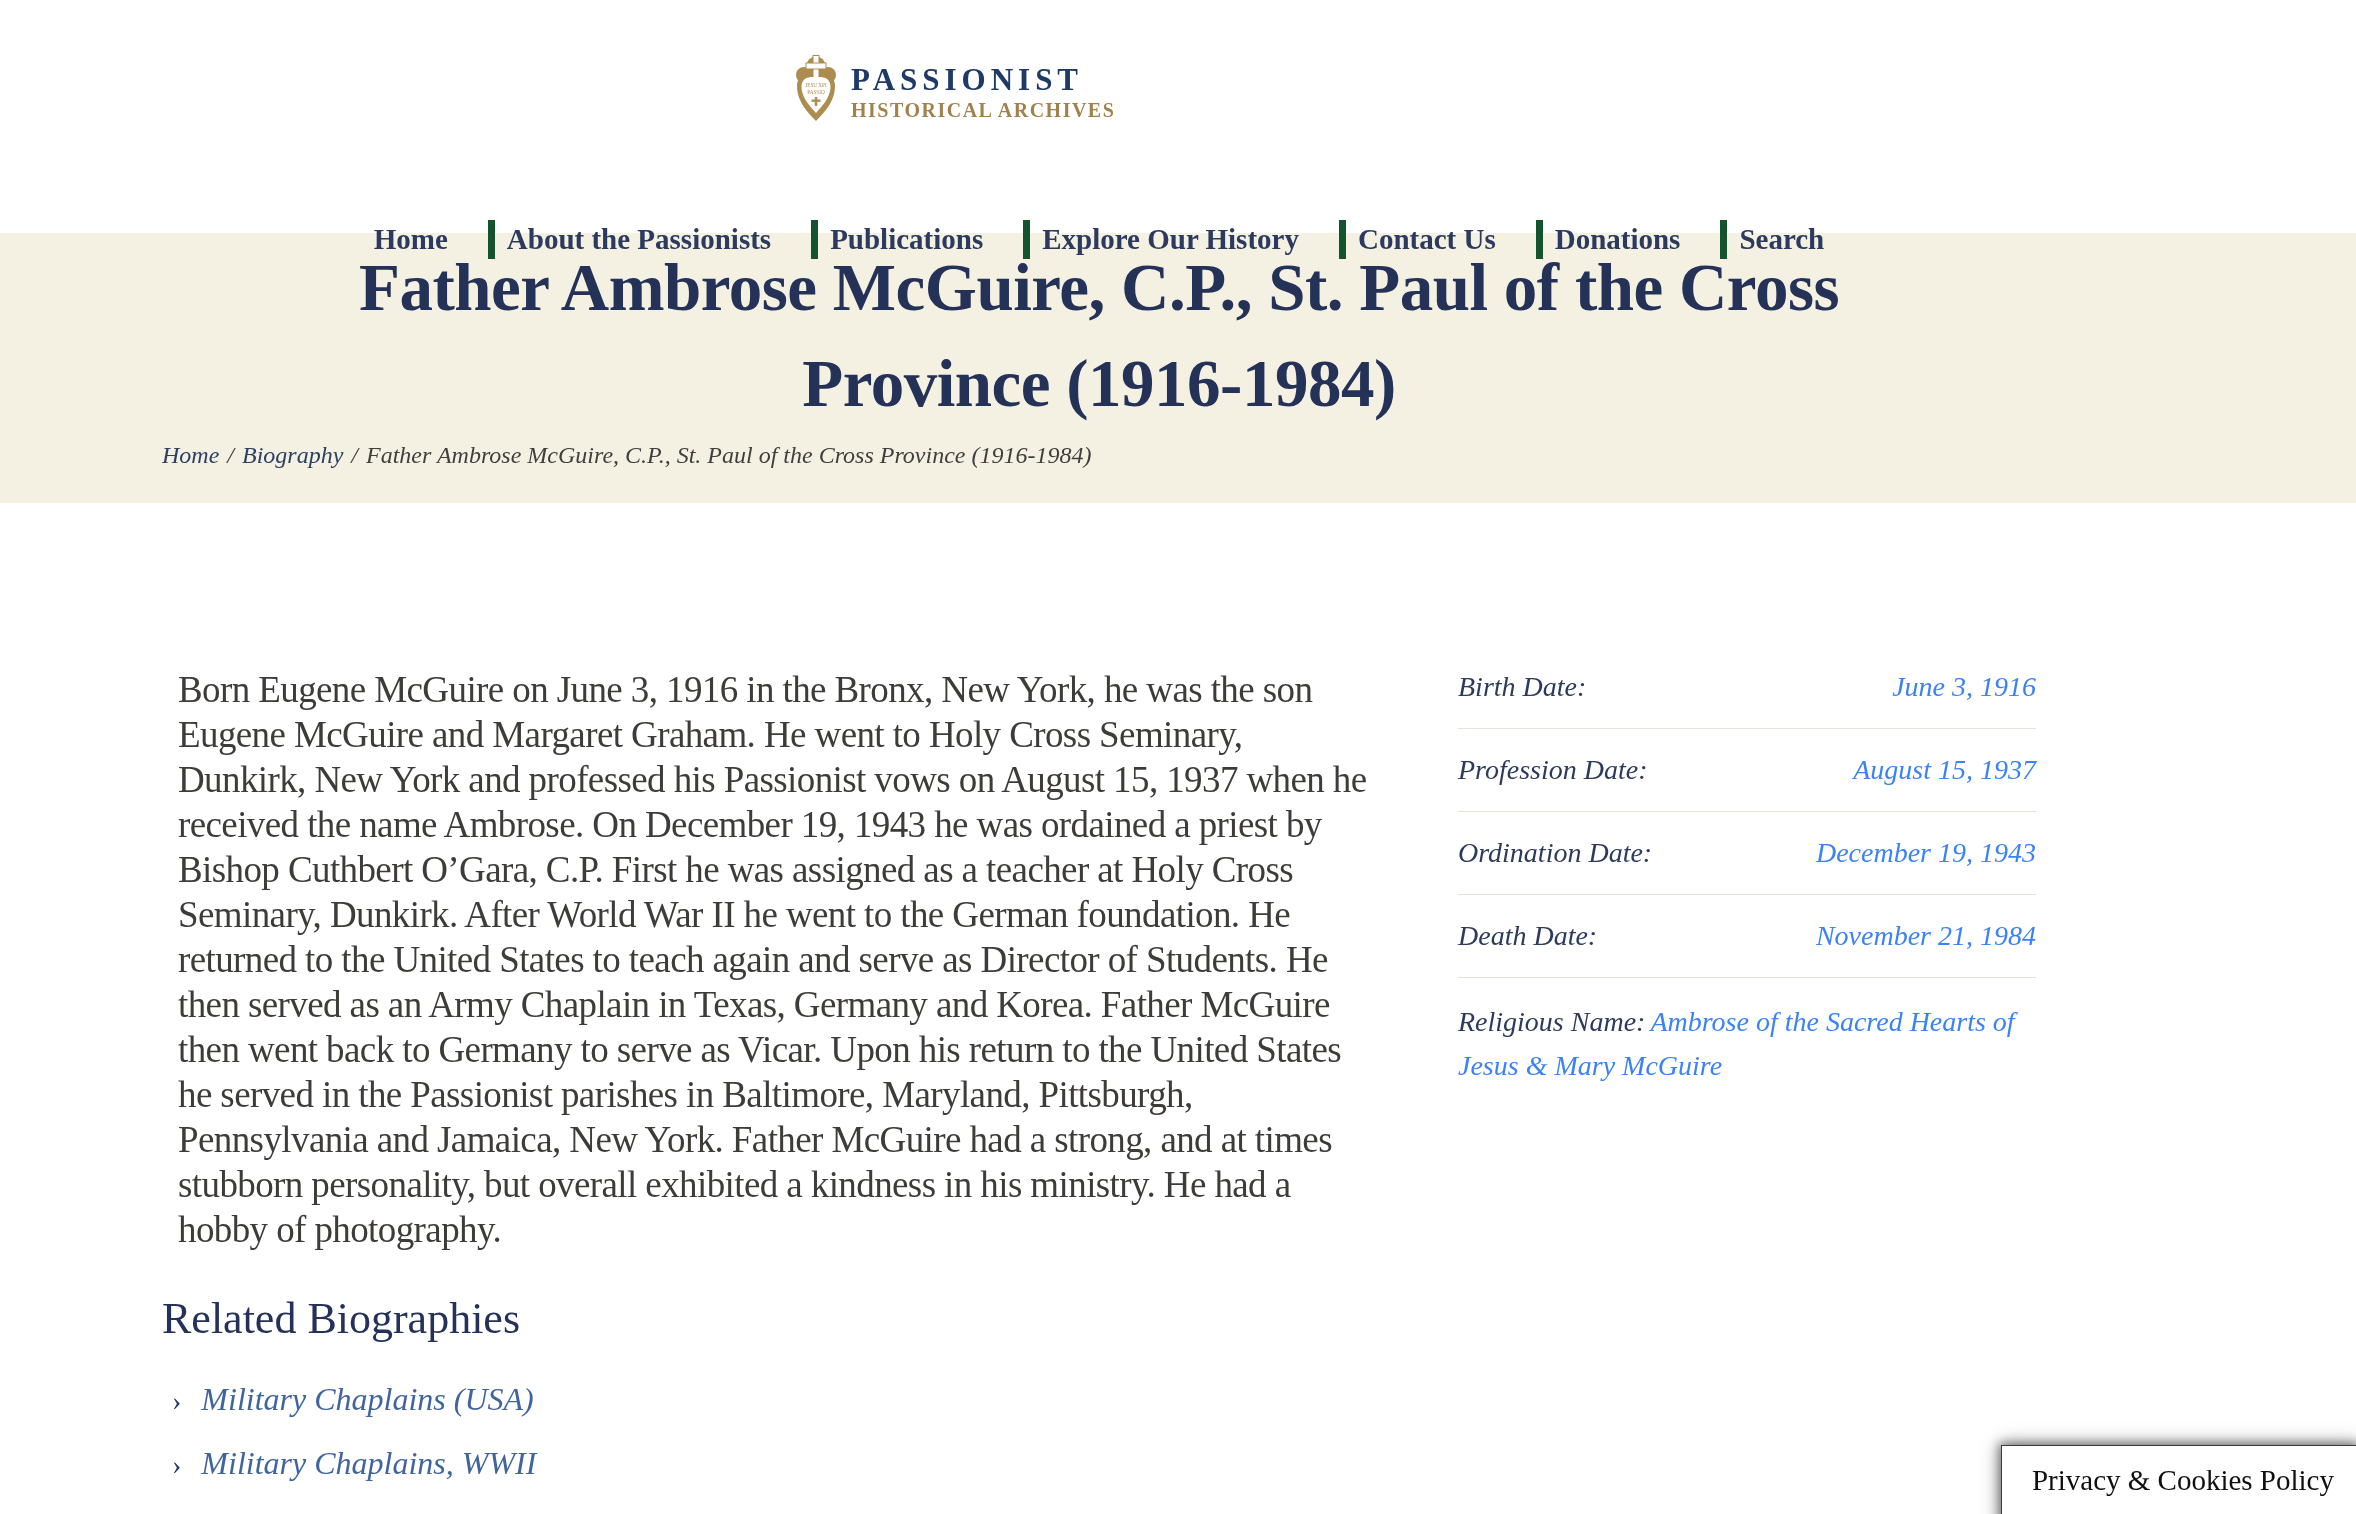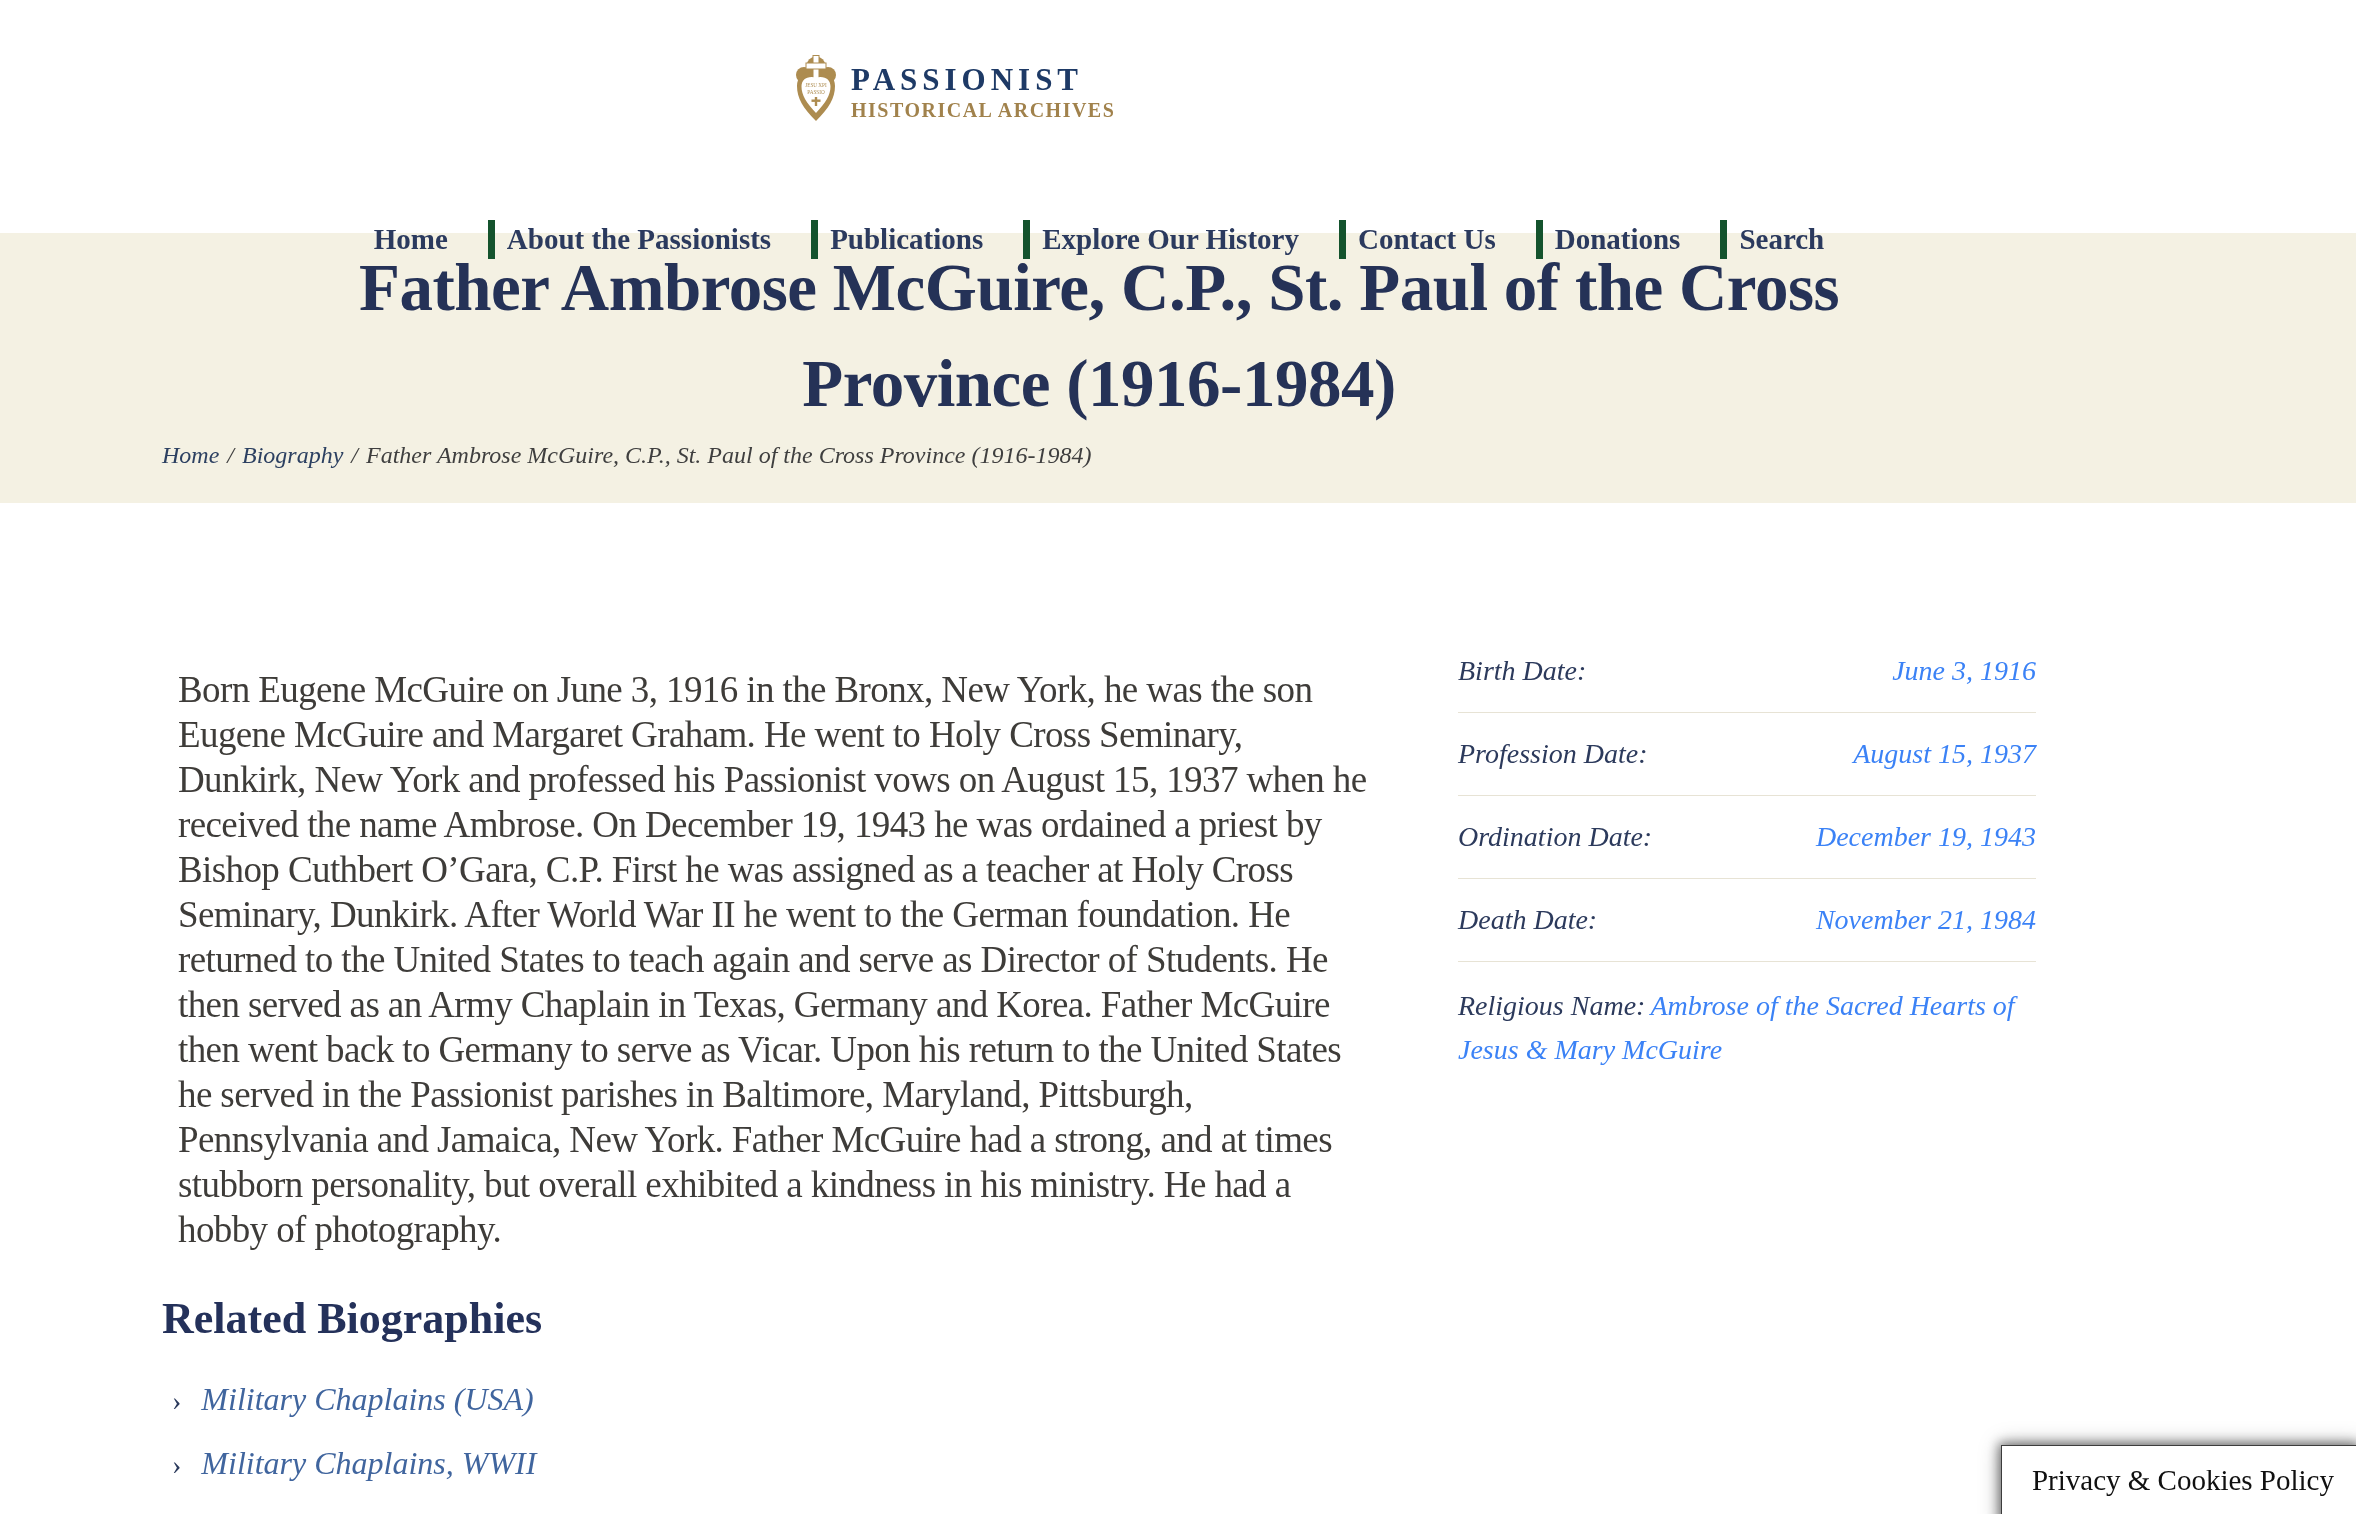--- a/index.html
+++ b/index.html
@@ -30,29 +30,29 @@
   .banner h1{margin:0;text-align:center;font-size:67px;line-height:96px;font-weight:700;color:#253257;letter-spacing:-0.5px;}
   .banner h1 span{display:block;}
   .crumbs{text-align:left;font-style:italic;font-size:24px;margin-top:9px;color:#3f3f3f;line-height:30px;}
   .crumbs a{color:#2c4061;text-decoration:none;cursor:pointer;}
   .crumbs .sep{margin:0 8px;color:#3f3f3f;}
 
   
   .main-area{display:flex;padding-top:148px;align-items:flex-start;}
   .article{width:1225px;}
   .article p{margin:16px;font-size:37px;line-height:45px;letter-spacing:-0.6px;color:#3e3c39;}
-  .article h2{margin:38px 0 0;font-size:44px;line-height:58px;font-weight:700;color:#24315a;}
+  .article h2{margin:38px 0 0;font-size:44px;line-height:58px;font-weight:400;color:#24315a;}
   .related-list{list-style:none;margin:20px 0 0;padding:0 0 0 10px;}
   .related-list li{display:flex;align-items:baseline;gap:20px;padding:13px 0;font-size:32px;line-height:36px;}
   .related-list .chev{color:#2b3a5c;font-size:28px;}
   .related-list a{font-style:italic;color:#40659e;text-decoration:none;cursor:pointer;}
 
   .meta{margin-left:auto;width:578px;font-style:italic;font-size:28px;line-height:40px;}
   .meta-row{display:flex;justify-content:space-between;padding:21px 0;border-bottom:1px solid #e7e3d5;}
-  .meta-row:first-child{padding-top:0;}
+  .meta-row:first-child{padding-top:0;margin-top:16px;}
   .meta-label{color:#2c3a5c;}
   .meta-value{color:#3b82f6;text-align:right;}
   .meta-religious{padding-top:22px;line-height:44px;}
   .meta-religious .meta-value{margin-left:5px;text-align:left;}
 
   
   .cookie-box{
     position:absolute;right:-5px;bottom:-16px;
     background:#fff;border:1px solid #3c3c3c;
     padding:15px 26px 30px 30px;

